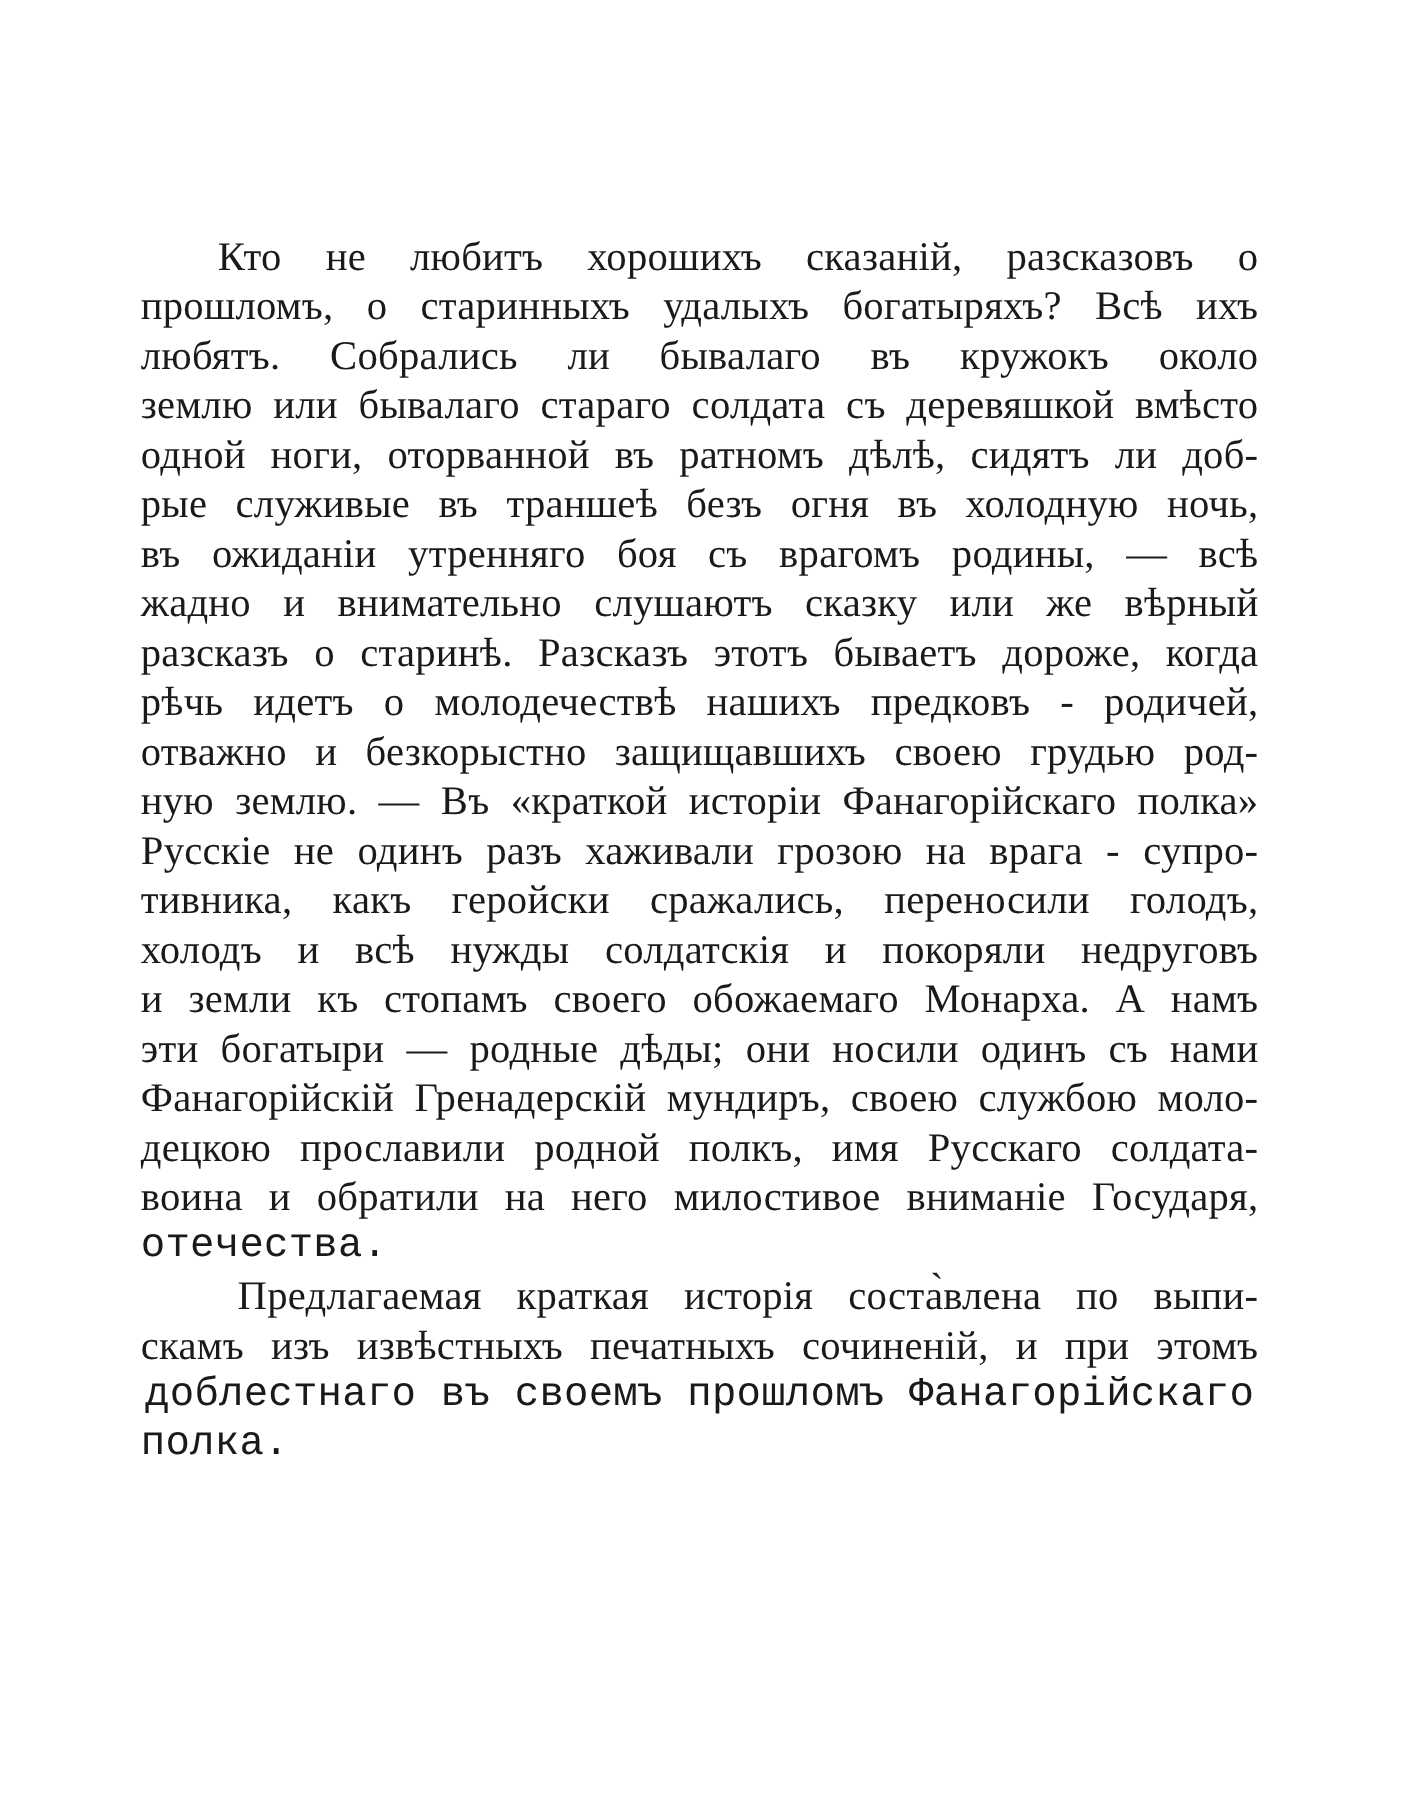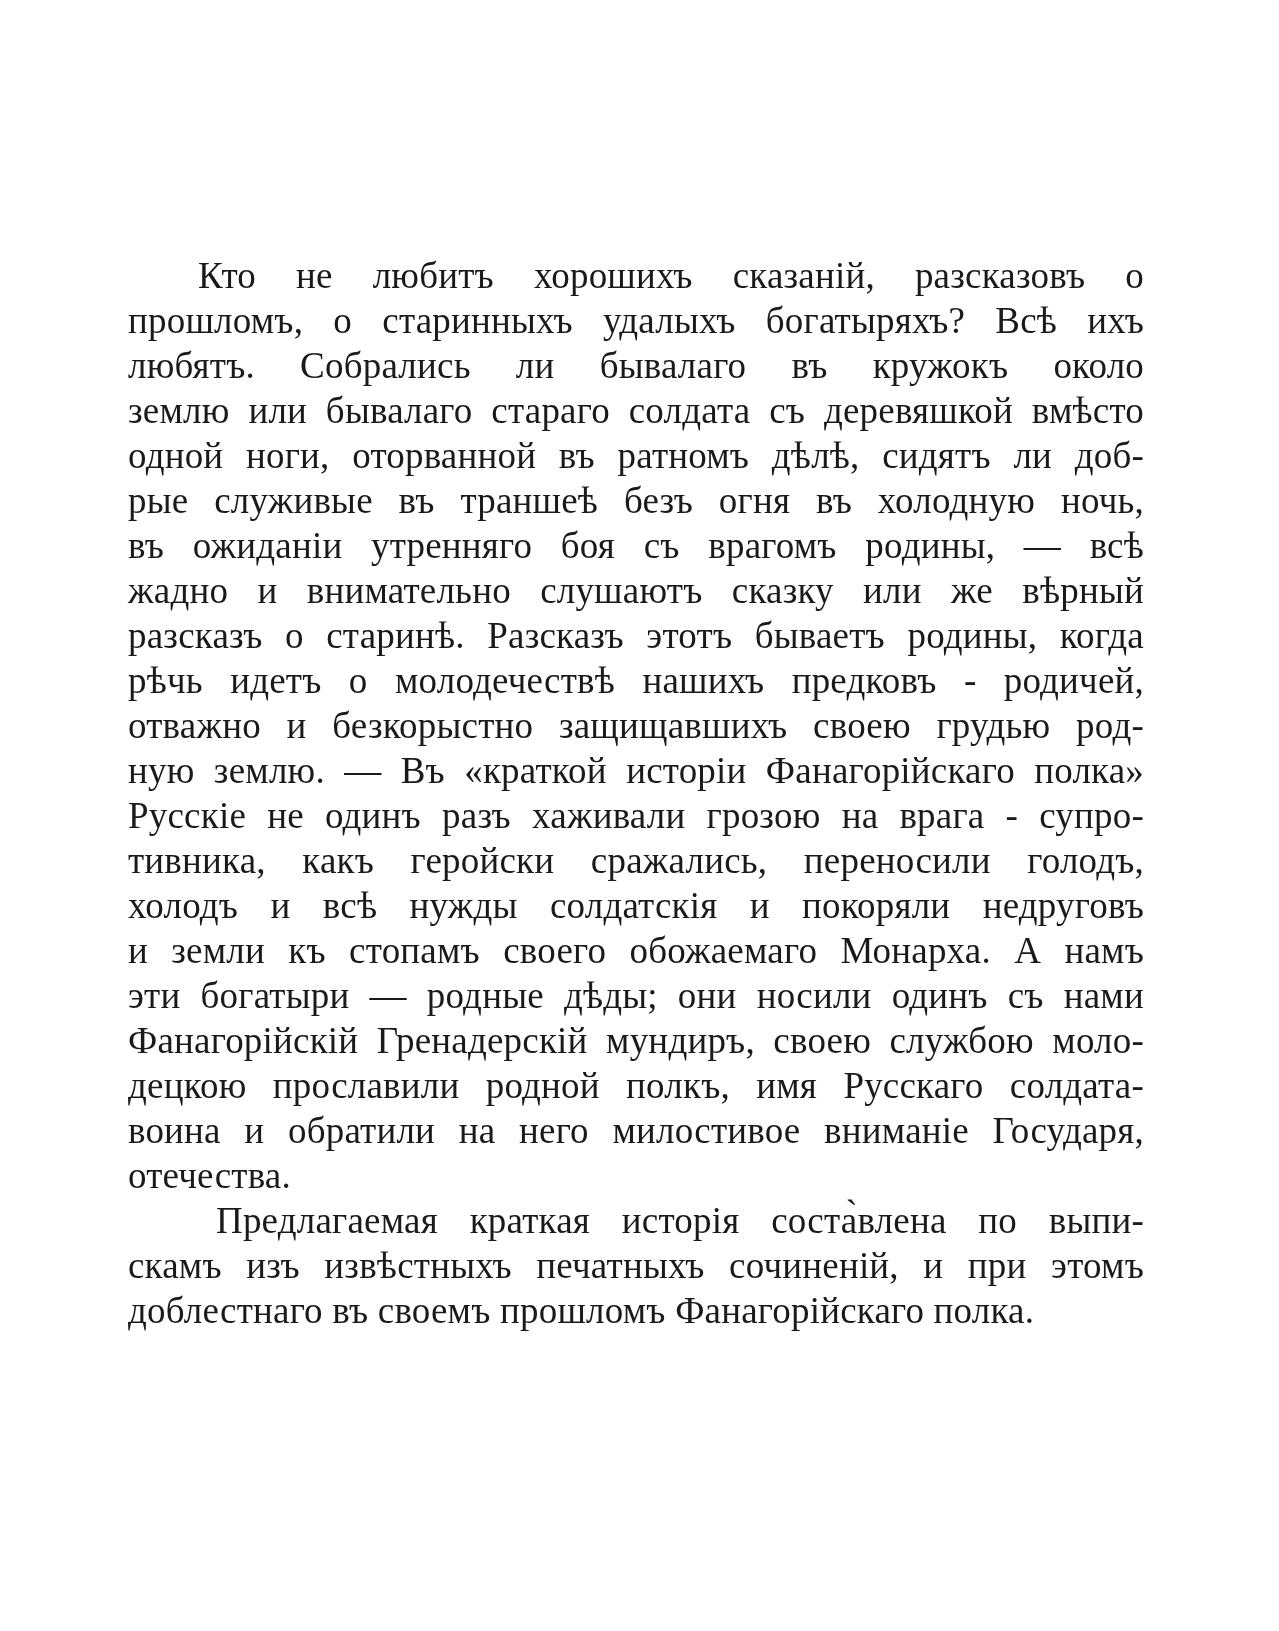--- a/index.html
+++ b/index.html
@@ -25,40 +25,41 @@
   .line {
     font-size: 37px;
     line-height: 45px;
     text-align: justify;
     text-align-last: justify;
     letter-spacing: 0.2px;
   }
   .line.para-end {
     text-align: center;
     text-align-last: left;
+    font-family: Liberation Mono, monospace;
   }
-  .line.indent-1 { padding-left: 70px; margin-top: 42px; }
+  .line.indent-1 { padding-left: 70px; }
   .line.indent-2 { padding-left: 88px; }
 </style>
 </head>
 <body>
 
 <div class="page">
   <div class="textblock">
 
     <div class="paragraph">
       <div class="line indent-1">Кто не любитъ хорошихъ сказаній, разсказовъ о</div>
       <div class="line">прошломъ, о старинныхъ удалыхъ богатыряхъ? Всѣ ихъ</div>
       <div class="line">любятъ. Собрались ли бывалаго въ кружокъ около</div>
       <div class="line">землю или бывалаго стараго солдата съ деревяшкой вмѣсто</div>
       <div class="line">одной ноги, оторванной въ ратномъ дѣлѣ, сидятъ ли доб-</div>
       <div class="line">рые служивые въ траншеѣ безъ огня въ холодную ночь,</div>
       <div class="line">въ ожиданіи утренняго боя съ врагомъ родины, — всѣ</div>
       <div class="line">жадно и внимательно слушаютъ сказку или же вѣрный</div>
-      <div class="line">разсказъ о старинѣ. Разсказъ этотъ бываетъ родины, когда</div>
+      <div class="line">разсказъ о старинѣ. Разсказъ этотъ бываетъ дороже, когда</div>
       <div class="line">рѣчь идетъ о молодечествѣ нашихъ предковъ - родичей,</div>
       <div class="line">отважно и безкорыстно защищавшихъ своею грудью род-</div>
       <div class="line">ную землю. — Въ «краткой исторіи Фанагорійскаго полка»</div>
       <div class="line">Русскіе не одинъ разъ хаживали грозою на врага - супро-</div>
       <div class="line">тивника, какъ геройски сражались, переносили голодъ,</div>
       <div class="line">холодъ и всѣ нужды солдатскія и покоряли недруговъ</div>
       <div class="line">и земли къ стопамъ своего обожаемаго Монарха. А намъ</div>
       <div class="line">эти богатыри — родные дѣды; они носили одинъ съ нами</div>
       <div class="line">Фанагорійскій Гренадерскій мундиръ, своею службою моло-</div>
       <div class="line">децкою прославили родной полкъ, имя Русскаго солдата-</div>

